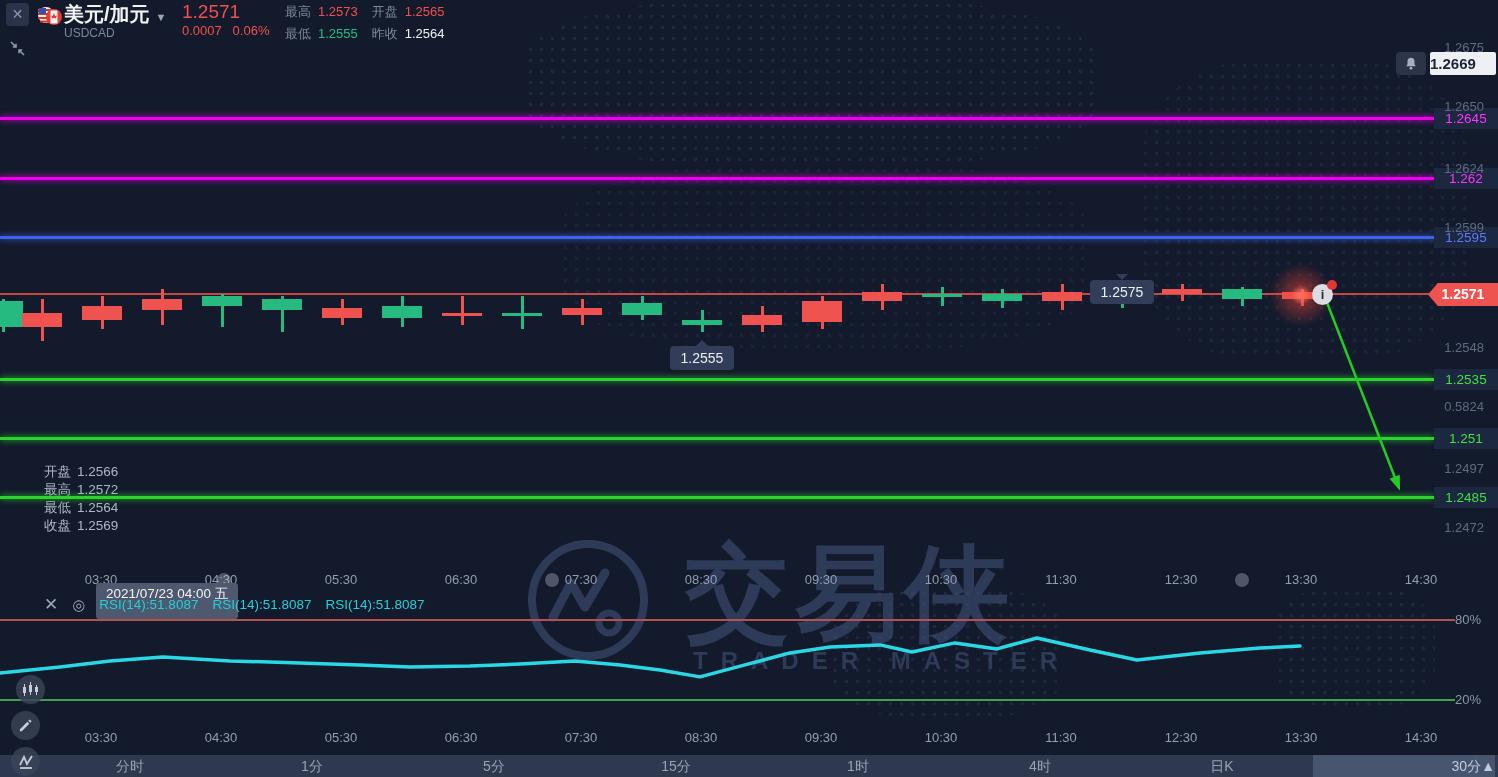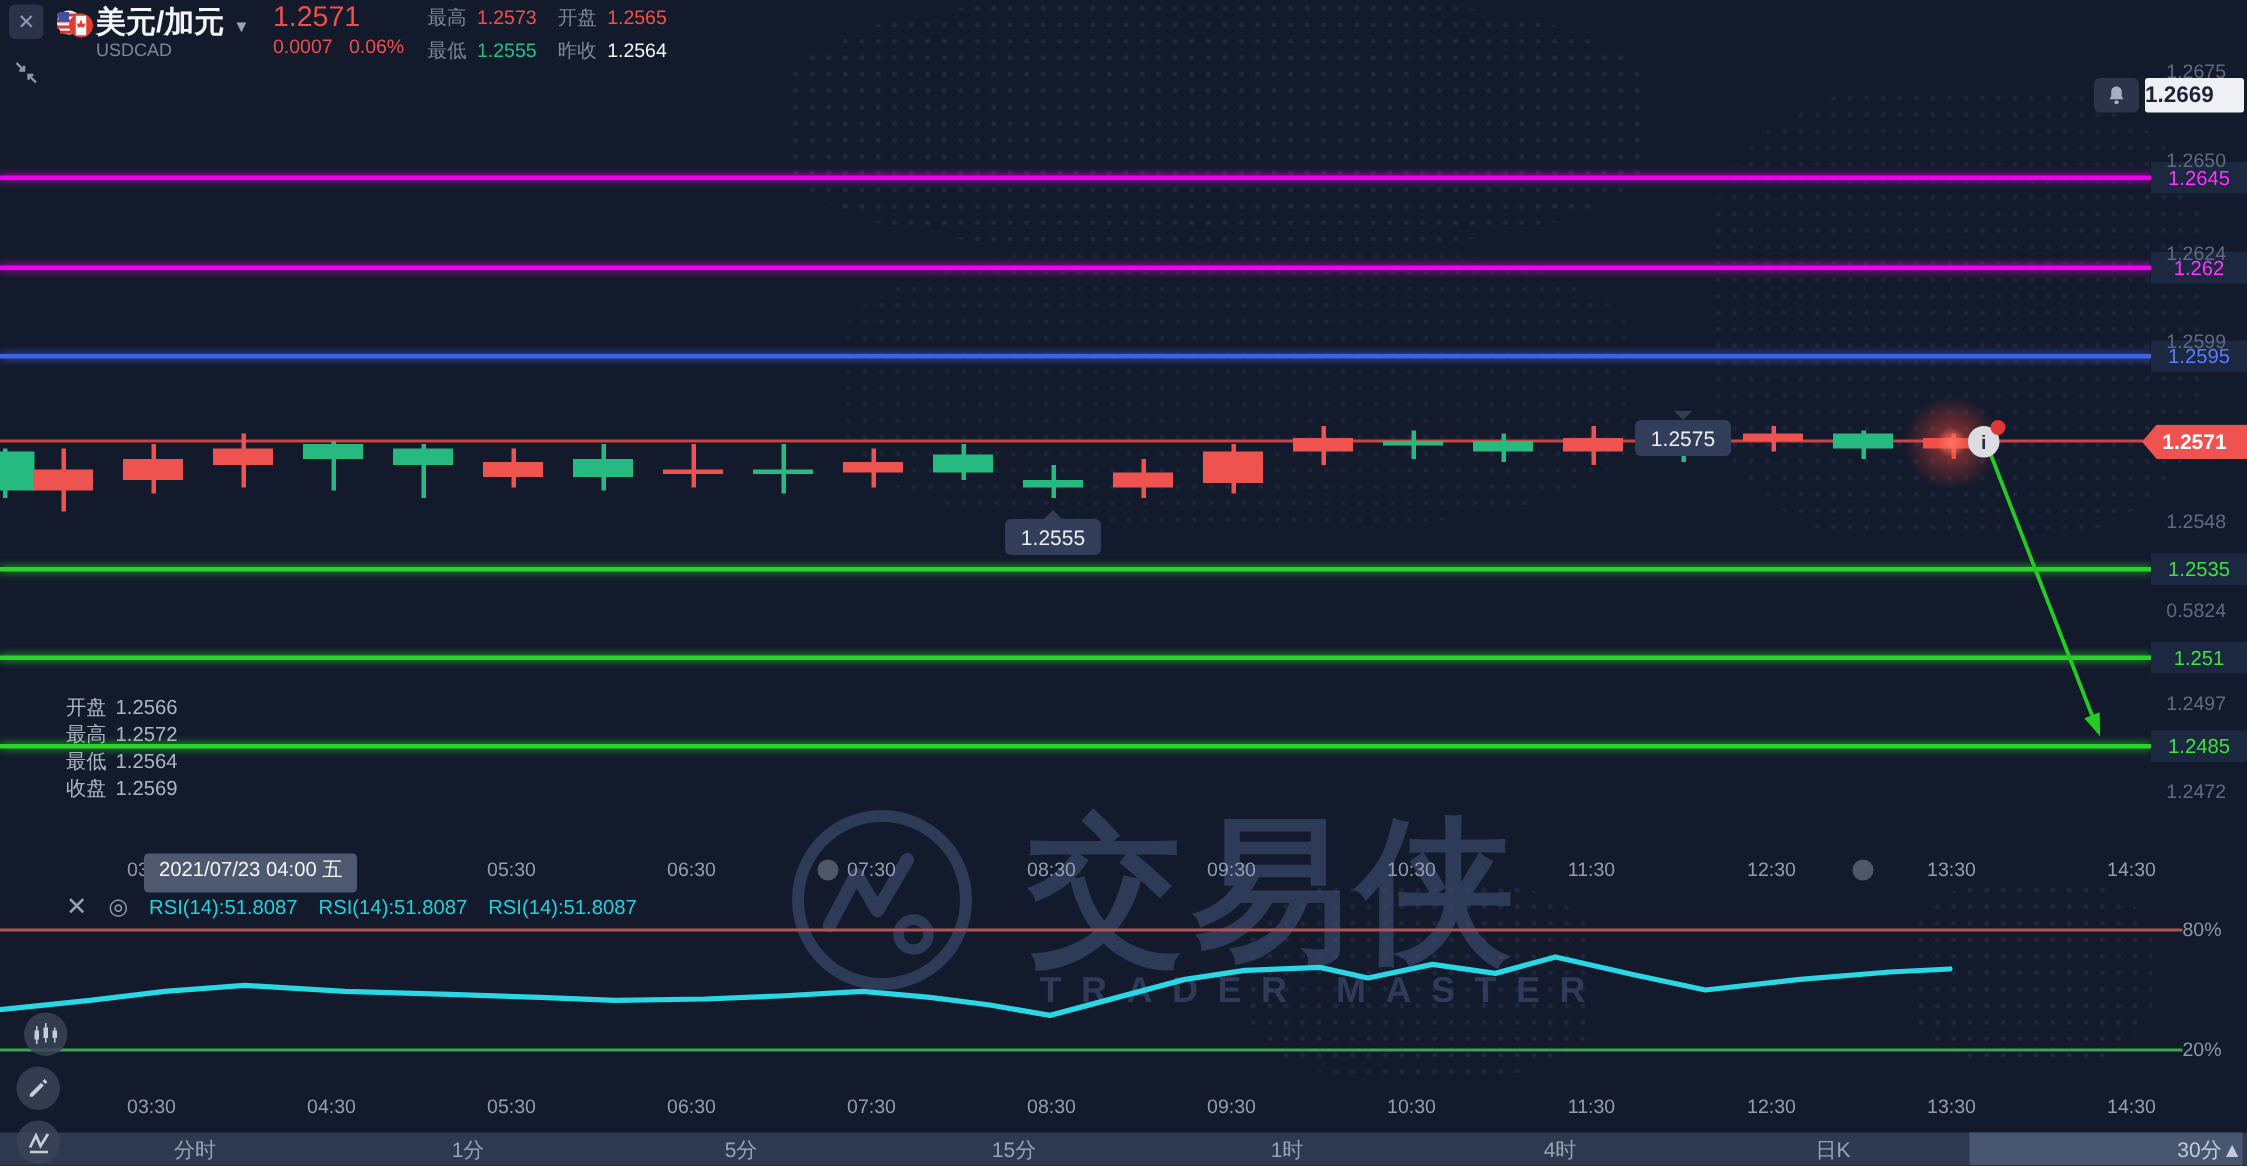--- a/index.html
+++ b/index.html
@@ -45,21 +45,21 @@
   #info-marker { position:absolute; left:1312px; top:284px; width:21px; height:21px; background:#dcdde2; border-radius:50%; color:#2a2f3a; font-weight:bold; font-size:13px; text-align:center; line-height:21px; }
   #alert-dot { position:absolute; left:1327px; top:280px; width:10px; height:10px; background:#e23535; border-radius:50%; }
 
   
   #ohlc-legend { position:absolute; left:44px; top:463px; font-size:13.5px; color:#aeb5c3; line-height:18px; }
   #ohlc-legend .lbl { margin-right:6px; }
 
   
   .time-label { position:absolute; width:60px; margin-left:-30px; text-align:center; font-size:13px; color:#939db0; }
   .axis-dot { position:absolute; width:14px; height:14px; border-radius:50%; background:rgba(190,200,215,.35); }
-  #date-tooltip { position:absolute; left:96px; top:569px; height:26px; background:#4e586e; border-radius:3px; color:#f2f4f8; font-size:13.5px; line-height:22px; padding:0 10px; white-space:nowrap; }
+  #date-tooltip { position:absolute; left:96px; top:583px; height:36px; background:#4e586e; border-radius:3px; color:#f2f4f8; font-size:13.5px; line-height:22px; padding:0 10px; white-space:nowrap; }
 
   
   #rsi-header { position:absolute; left:44px; top:595px; height:18px; display:flex; align-items:center; gap:14px; }
   #rsi-close { color:#98a2b4; font-size:17px; line-height:17px; }
   #rsi-gear { color:#98a2b4; font-size:15px; line-height:15px; }
   .rsi-label { color:#1fd2da; font-size:13.5px; }
   .rsi-band { position:absolute; left:0; width:1455px; height:2px; }
   .rsi-band-label { position:absolute; left:1455px; width:43px; font-size:13px; color:#8c96a8; }
 
   

